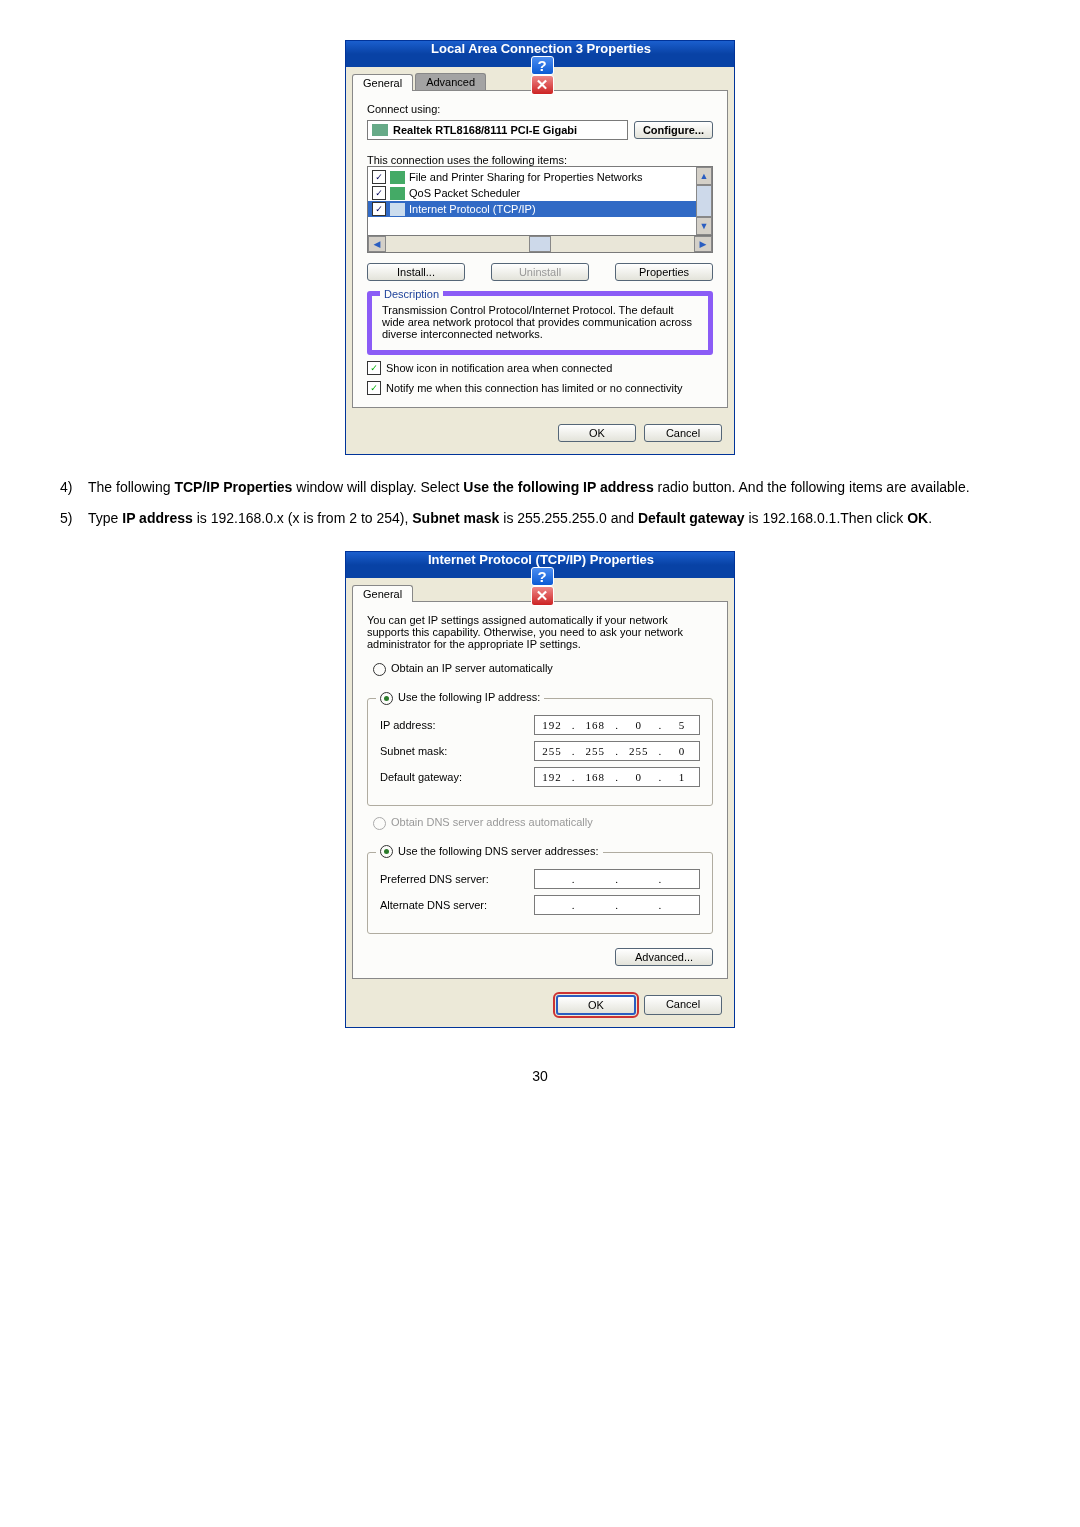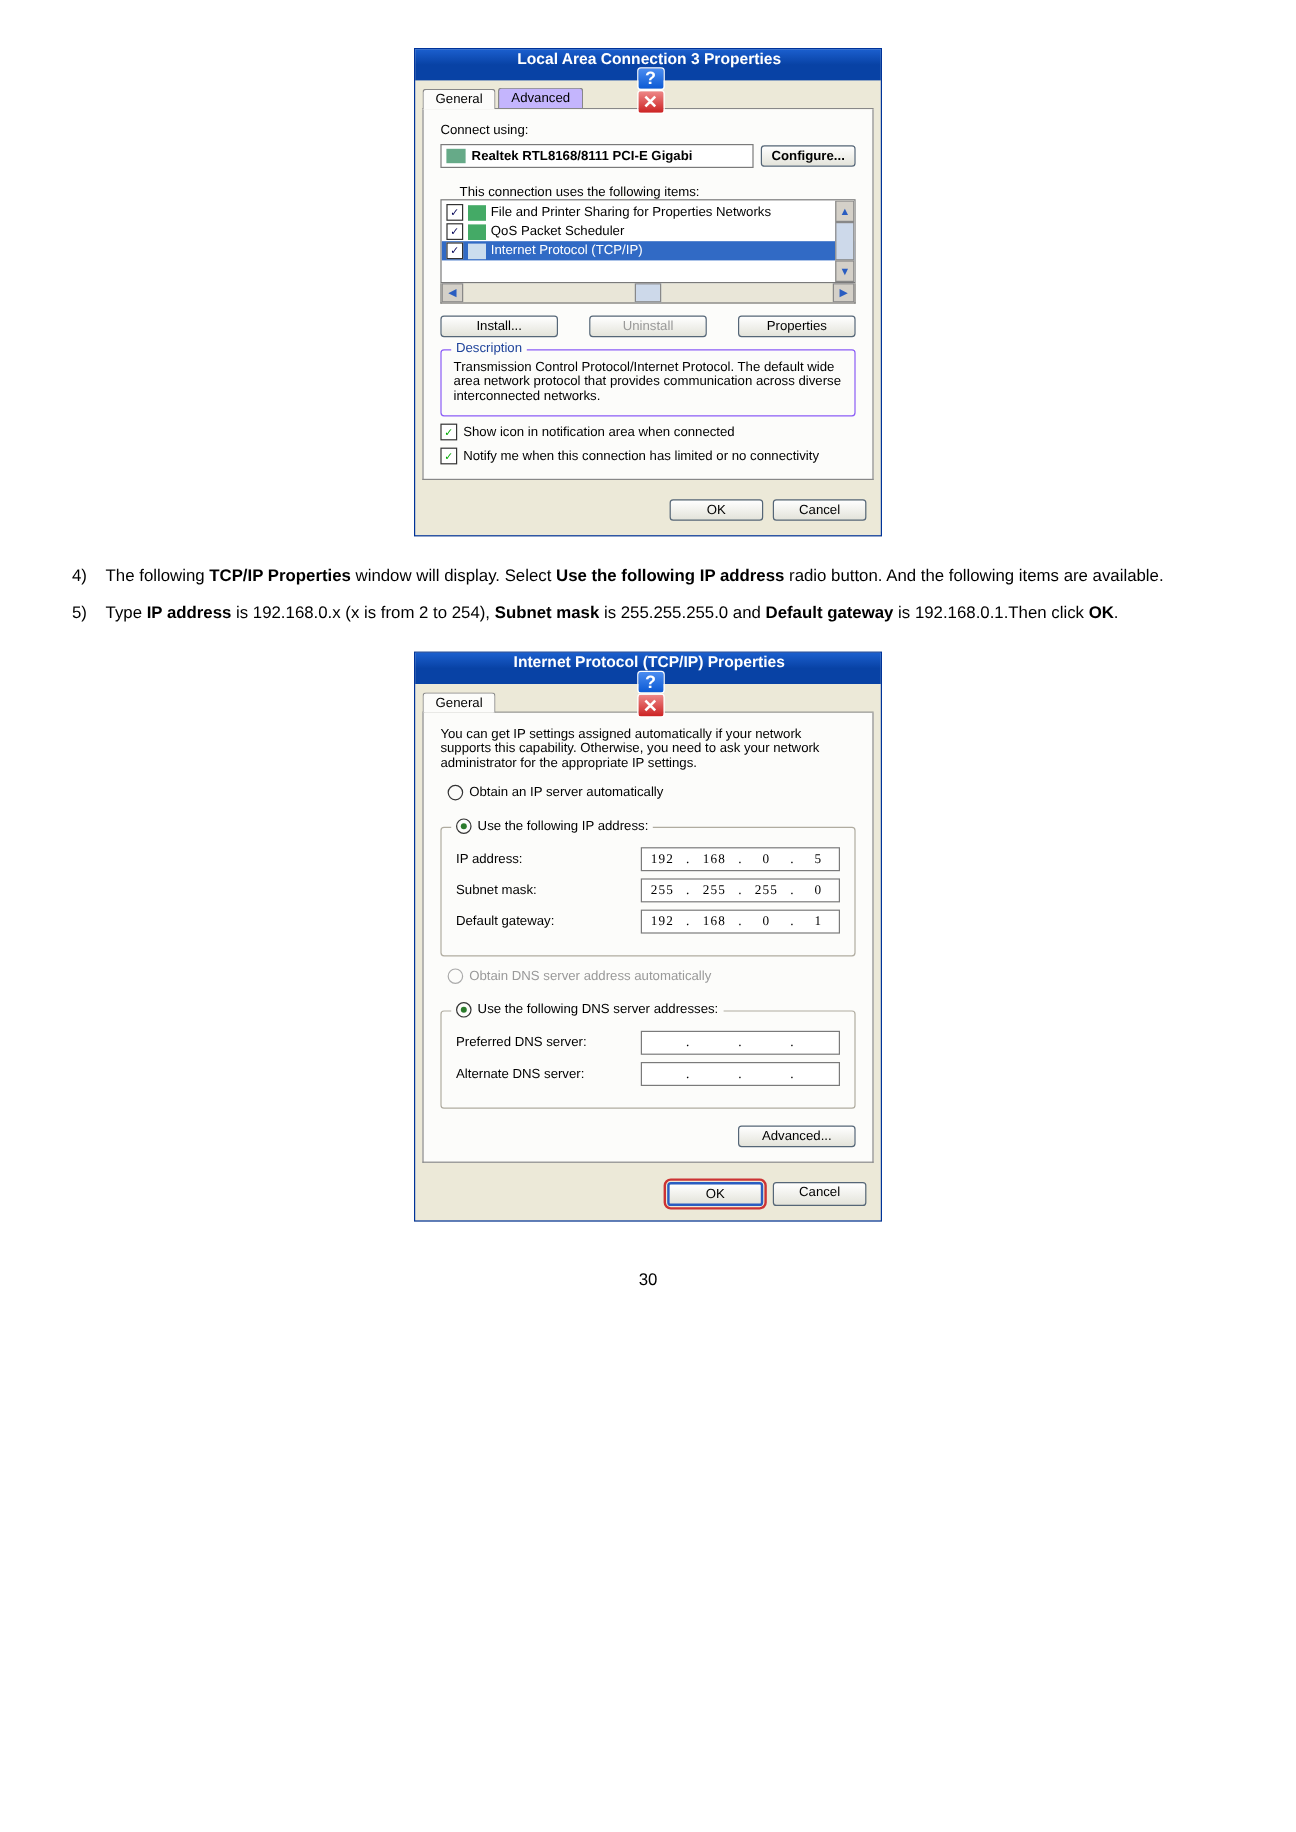--- a/index.html
+++ b/index.html
@@ -53,21 +53,21 @@
   .winbtn.help { background: linear-gradient(to bottom,#4b8df1,#0b5ad4); color:#fff; }
   .winbtn.close { background: linear-gradient(to bottom,#e88,#c22); color:#fff; }
   .tabs {
     margin: 6px 6px 0 6px;
     display: flex;
     border-bottom: 1px solid #888;
   }
   .tab {
     border: 1px solid #888;
     border-bottom: none;
-    background: #c4b5fd;
+    background: #a3a3a3;
     padding: 2px 10px;
     margin-right: 2px;
     font-size: 11px;
     border-radius: 3px 3px 0 0;
   }
   .tab.active {
     background: #fcfcfa;
     position: relative;
     top: 1px;
   }
@@ -168,21 +168,21 @@
     color: #2a5dc1;
     font-size: 9px;
   }
   .scroll-h .thumb-h {
     width: 20px;
     background: #cdd9ea;
     border: 1px solid #888;
     margin: 0 auto;
   }
   .groupbox {
-    border: 1px solid #8b5cf6;
+    border: 5px solid #8b5cf6;
     border-radius: 3px;
     margin-top: 10px;
     padding: 8px 10px 10px 10px;
     position: relative;
   }
   .groupbox-title {
     position: absolute;
     top: -8px;
     left: 8px;
     background: #fcfcfa;
@@ -291,21 +291,21 @@
   <div class="panel">
     <div>Connect using:</div>
     <div class="row-flex" style="margin-top:5px;font-weight:bold;">
       <div class="sunken" style="flex:1;">
         <span class="nic-ico"></span>
         <span>Realtek RTL8168/8111 PCI-E Gigabi</span>
       </div>
       <div class="xpbtn">Configure...</div>
     </div>
 
-    <div style="margin-top:14px;margin-left:16px;">This connection uses the following items:</div>
+    <div style="margin-top:14px;">This connection uses the following items:</div>
     <div class="listbox">
       <div class="listitem">
         <span class="chk">✓</span>
         <span class="ico"></span>
         <span>File and Printer Sharing for Properties Networks</span>
       </div>
       <div class="listitem">
         <span class="chk">✓</span>
         <span class="ico"></span>
         <span>QoS Packet Scheduler</span>

